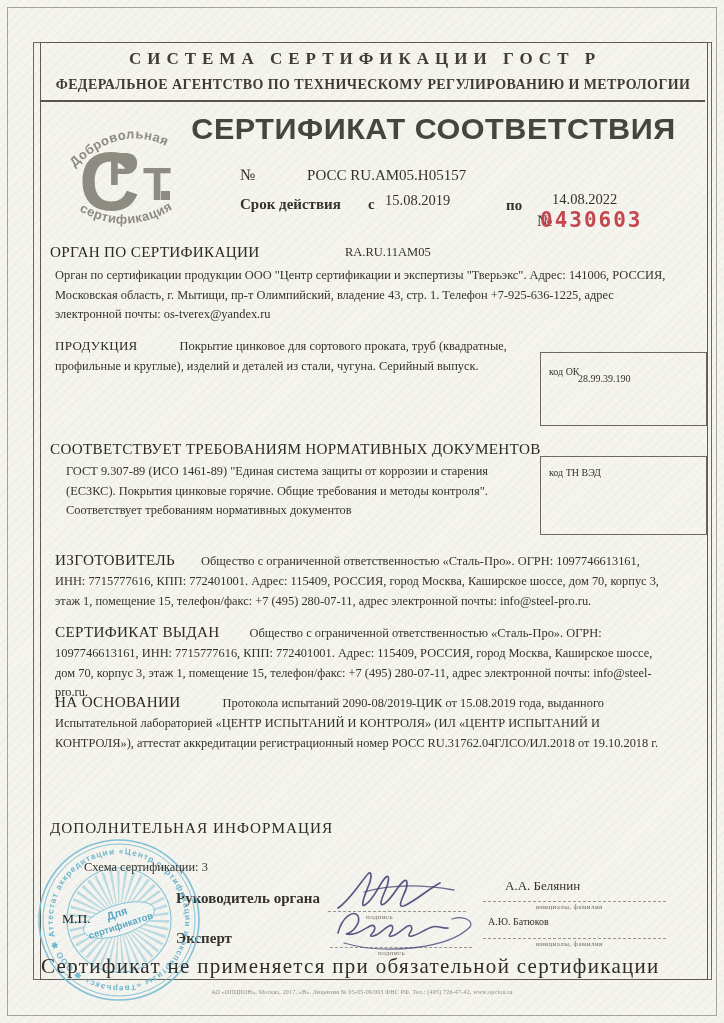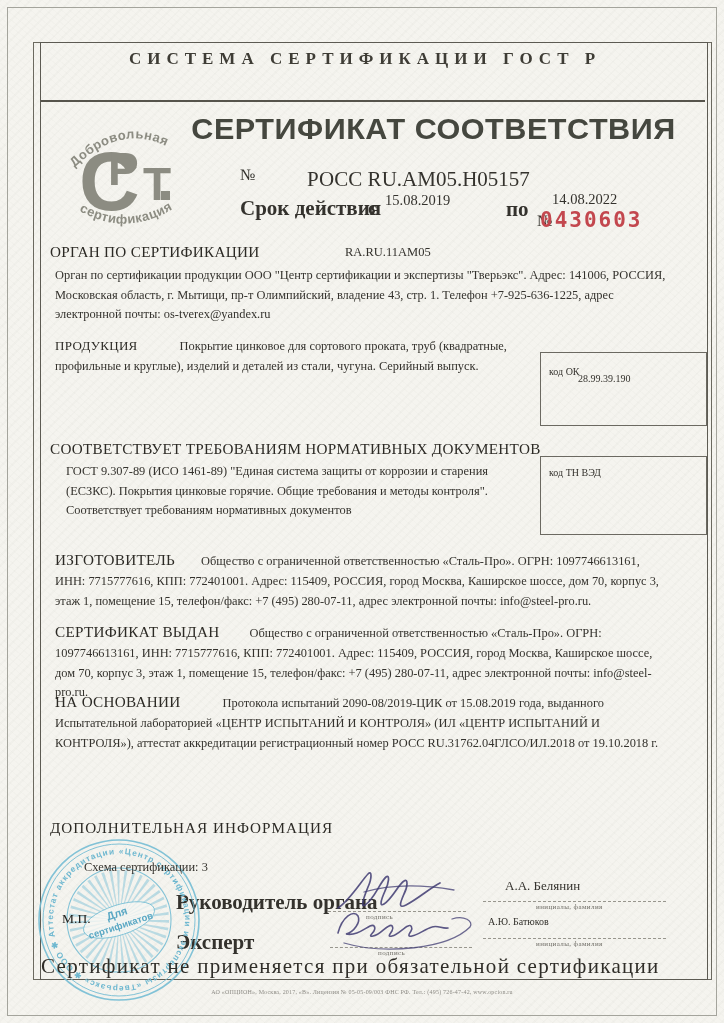--- a/index.html
+++ b/index.html
@@ -13,21 +13,21 @@
   }
   .abs{position:absolute;}
   .edge1{position:absolute;inset:7px;border:1px solid #a4a49c;pointer-events:none;}
   .frame-outer{position:absolute;left:33px;top:42px;width:677px;height:936px;border:1px solid #6b695f;}
   .frame-inner{position:absolute;left:40px;top:42px;width:666px;height:936px;border:1px solid #5c5a52;}
   .hline{position:absolute;left:41px;top:100px;width:664px;border-top:2px solid #56544c;}
   .hdr1{left:33px;top:49px;width:664px;text-align:center;font-weight:bold;font-size:17px;letter-spacing:6px;color:#3e3c35;}
   .hdr2{left:41px;top:77px;width:664px;text-align:center;font-weight:bold;font-size:14px;letter-spacing:0.4px;color:#3e3c35;}
   .doc-title{left:190px;top:112px;width:487px;text-align:center;font-family:"Liberation Sans",sans-serif;
     font-weight:bold;font-size:30px;letter-spacing:0.5px;color:#45473f;transform:scaleX(1.02);}
-  .serif15{font-size:21px;}
+  .serif15{font-size:15px;}
   .bold{font-weight:bold;}
   .body-txt{font-size:12.4px;line-height:1.58;}
   .sec .h{font-weight:normal;font-size:15.2px;letter-spacing:0.3px;color:#2c2a25;}
   .blank-num{font-family:"DejaVu Sans Mono",monospace;font-weight:bold;font-size:21px;letter-spacing:2px;color:#c3474e;}
   .code-box{border:1px solid #6b6961;font-size:10px;color:#34322d;}
   .code-box .lbl{display:block;padding:13px 0 0 8px;}
   .code-box .val{display:block;padding:0 0 0 37px;margin-top:-4px;}
   .dotline{border-bottom:1px dashed #98968e;height:1px;}
   .cap{font-size:7px;color:#6f6d66;letter-spacing:0.4px;}
   .note{left:41px;top:954px;width:664px;text-align:left;font-size:21px;letter-spacing:1.3px;color:#2f2d28;z-index:5;}
@@ -39,20 +39,21 @@
 </head>
 <body>
 
 <div class="page">
   <div class="edge1"></div>
   <div class="frame-outer"></div>
   <div class="frame-inner"></div>
   <div class="hline"></div>
 
   <div class="abs hdr1">СИСТЕМА СЕРТИФИКАЦИИ ГОСТ Р</div>
+  <div class="abs hdr2">ФЕДЕРАЛЬНОЕ АГЕНТСТВО ПО ТЕХНИЧЕСКОМУ РЕГУЛИРОВАНИЮ И МЕТРОЛОГИИ</div>
 
   <svg class="abs" style="left:55px;top:106px;z-index:2" width="145" height="134" viewBox="0 0 145 134">
     <defs>
       <path id="rst-arc-top" d="M 10,72 Q 70,2 136,56" fill="none"></path>
       <path id="rst-arc-bot" d="M 14,98 Q 72,140 134,92" fill="none"></path>
     </defs>
     <text font-family="Liberation Sans, sans-serif" font-size="13" font-weight="bold" fill="#8c8c82" letter-spacing="0.5">
       <textPath href="#rst-arc-top" startOffset="14">Добровольная</textPath>
     </text>
     <text font-family="Liberation Sans, sans-serif" font-size="13" font-weight="bold" fill="#8c8c82" letter-spacing="0.5">

